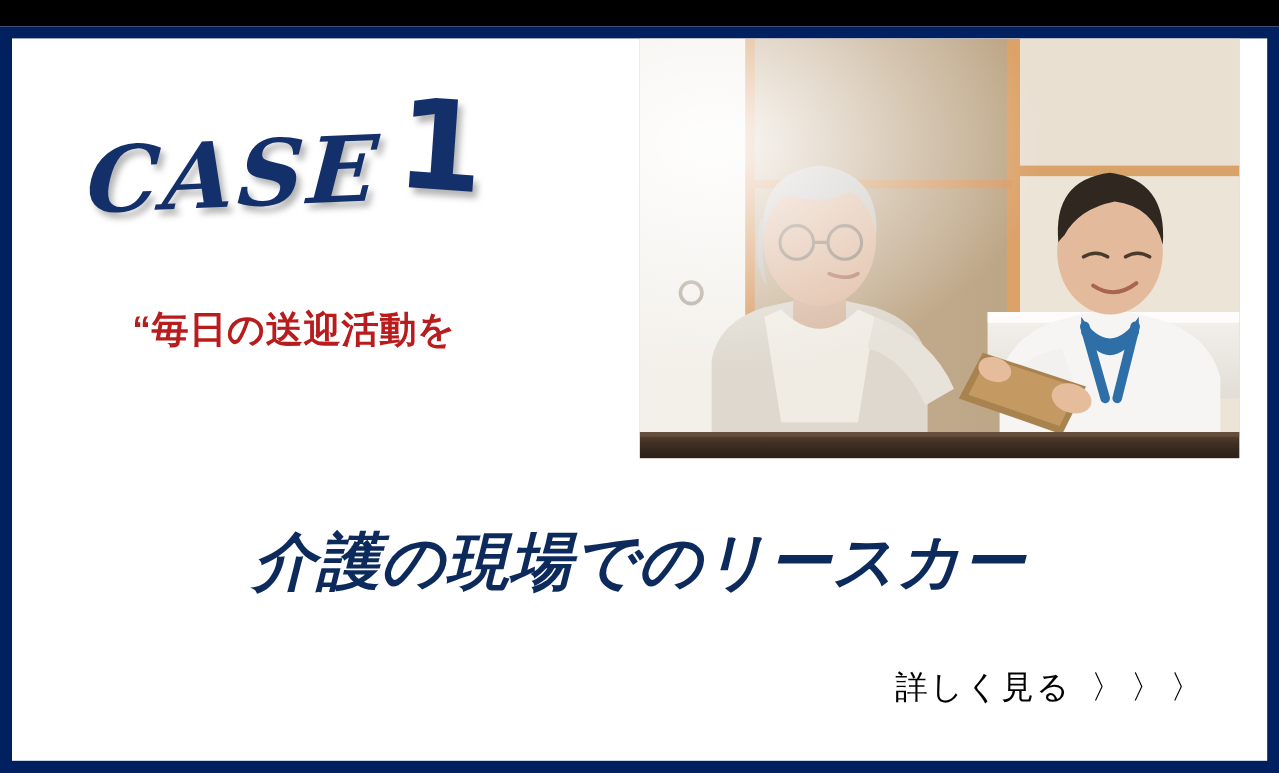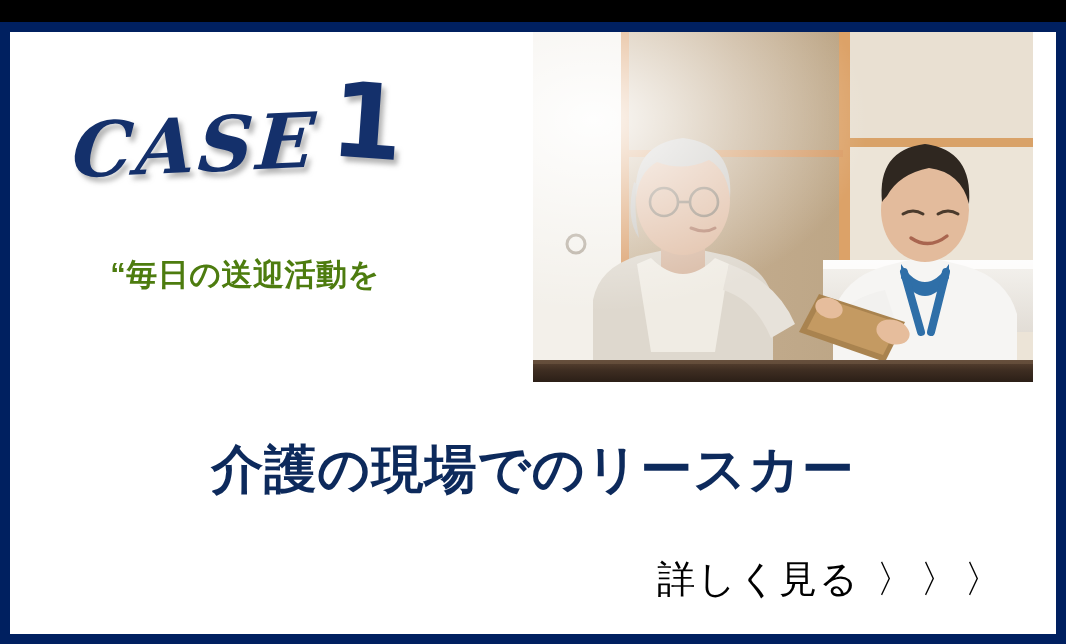--- a/index.html
+++ b/index.html
@@ -92,21 +92,21 @@
     transform: translateY(-14px) rotate(4deg);
     color: #14306b;
   }
 
   .tagline {
     position: absolute;
     left: 0;
     top: 215px;
     width: 470px;
     text-align: center;
-    color: #4d7c0f;
+    color: #b91c1c;
     font-weight: 700;
     font-size: 31px;
     line-height: 1.78;
     letter-spacing: 0.5px;
   }
   .tagline .ln {
     display: block;
     white-space: nowrap;
   }
 
@@ -132,29 +132,30 @@
     left: 0;
     top: 408px;
     width: 1046px;
     text-align: center;
     color: #0d2a5c;
     font-weight: 700;
     font-size: 52px;
     letter-spacing: 1px;
     line-height: 1.15;
     white-space: nowrap;
+    font-style: italic;
   }
 
   
   .more-link {
     position: absolute;
     right: 48px;
     top: 528px;
     color: #000000;
-    font-size: 38px;
+    font-size: 27px;
     font-weight: 400;
     letter-spacing: 2px;
     white-space: nowrap;
     line-height: 1;
     cursor: pointer;
   }
   .more-link .chevrons {
     margin-left: 16px;
     letter-spacing: 6px;
   }

